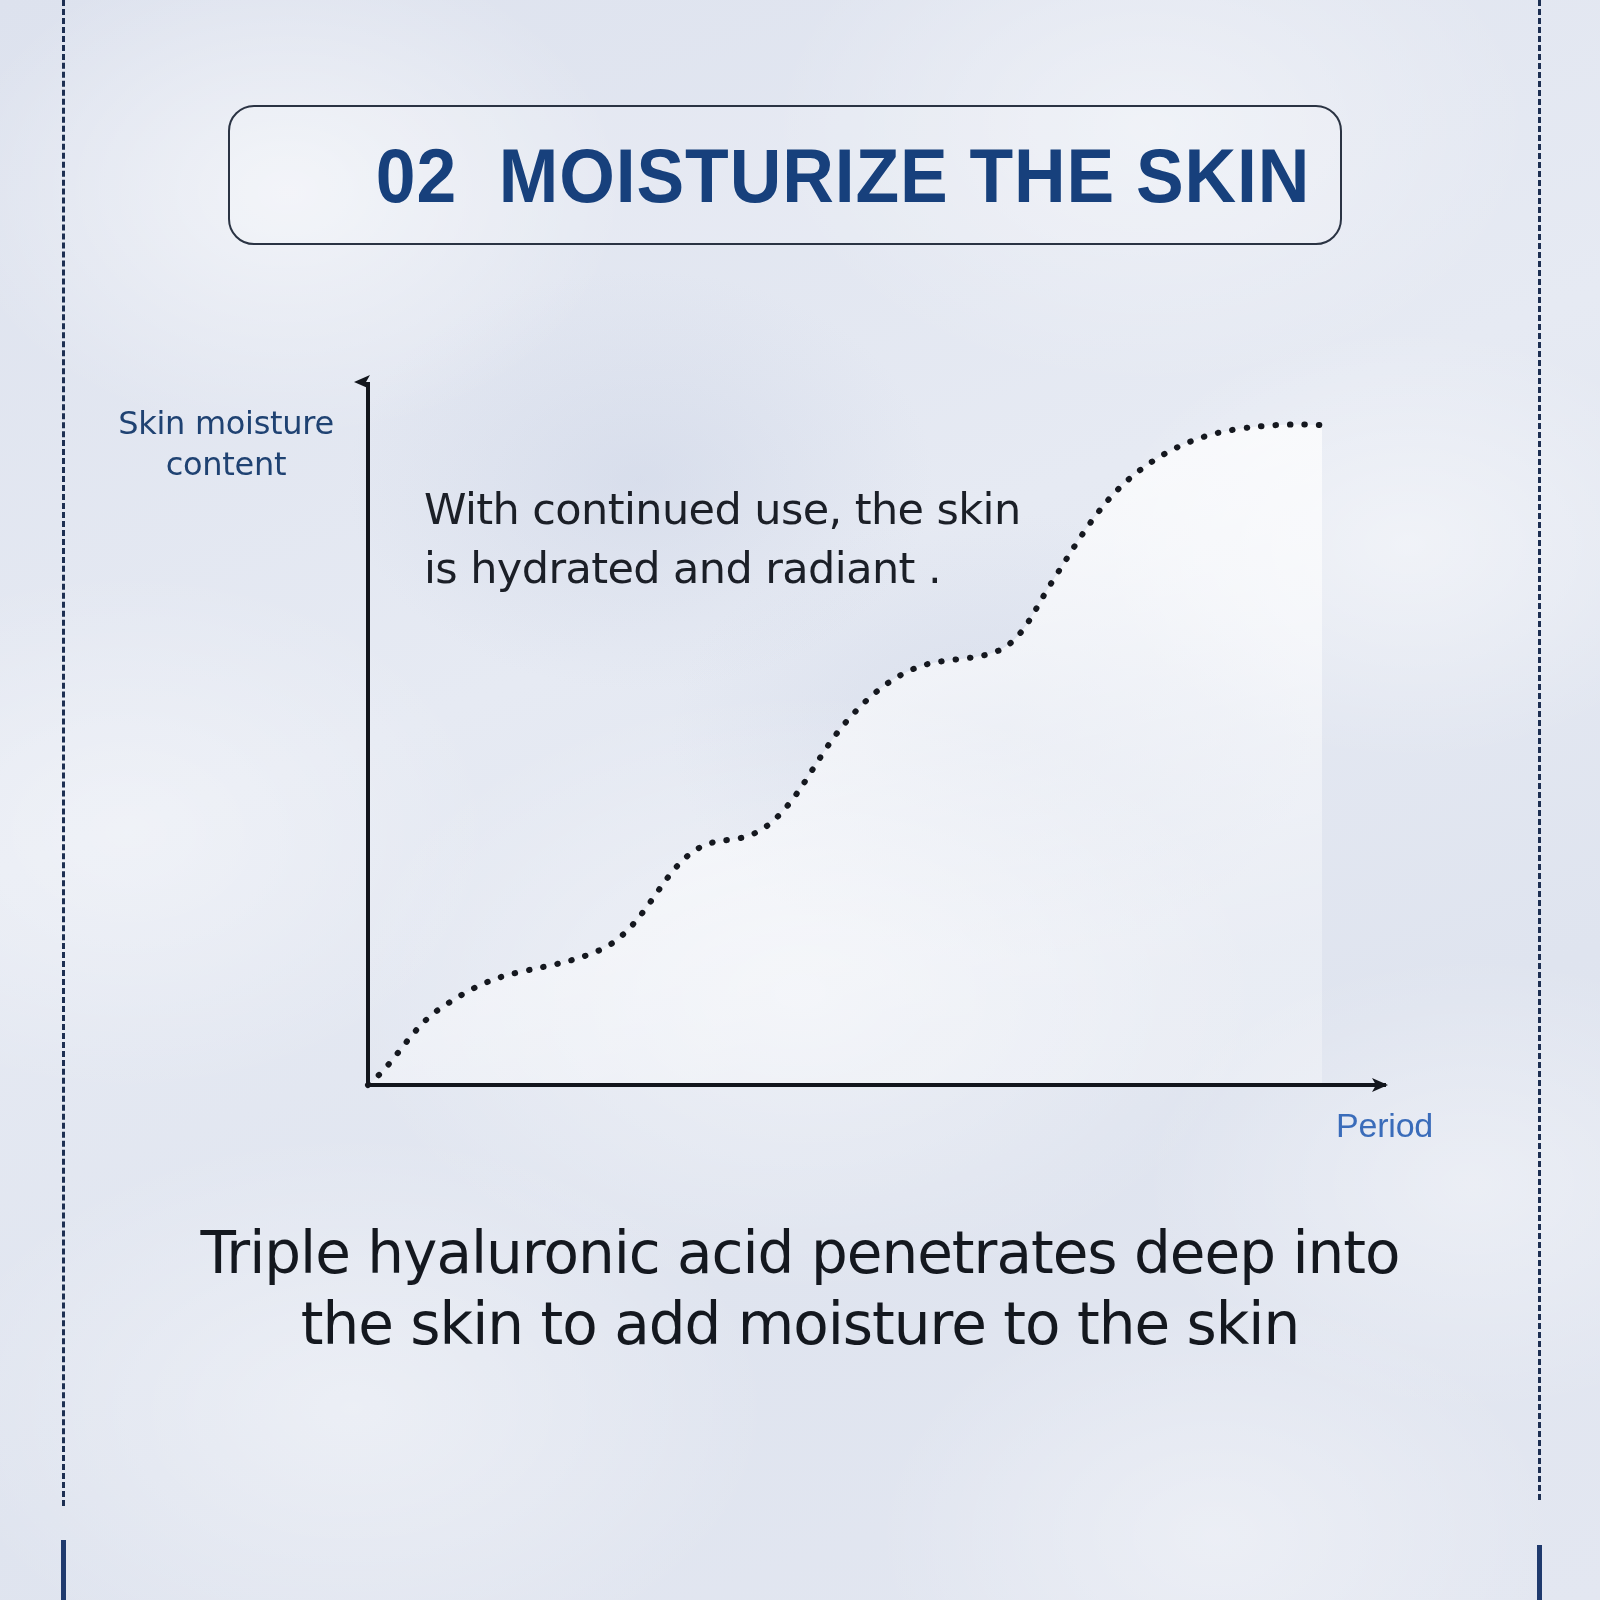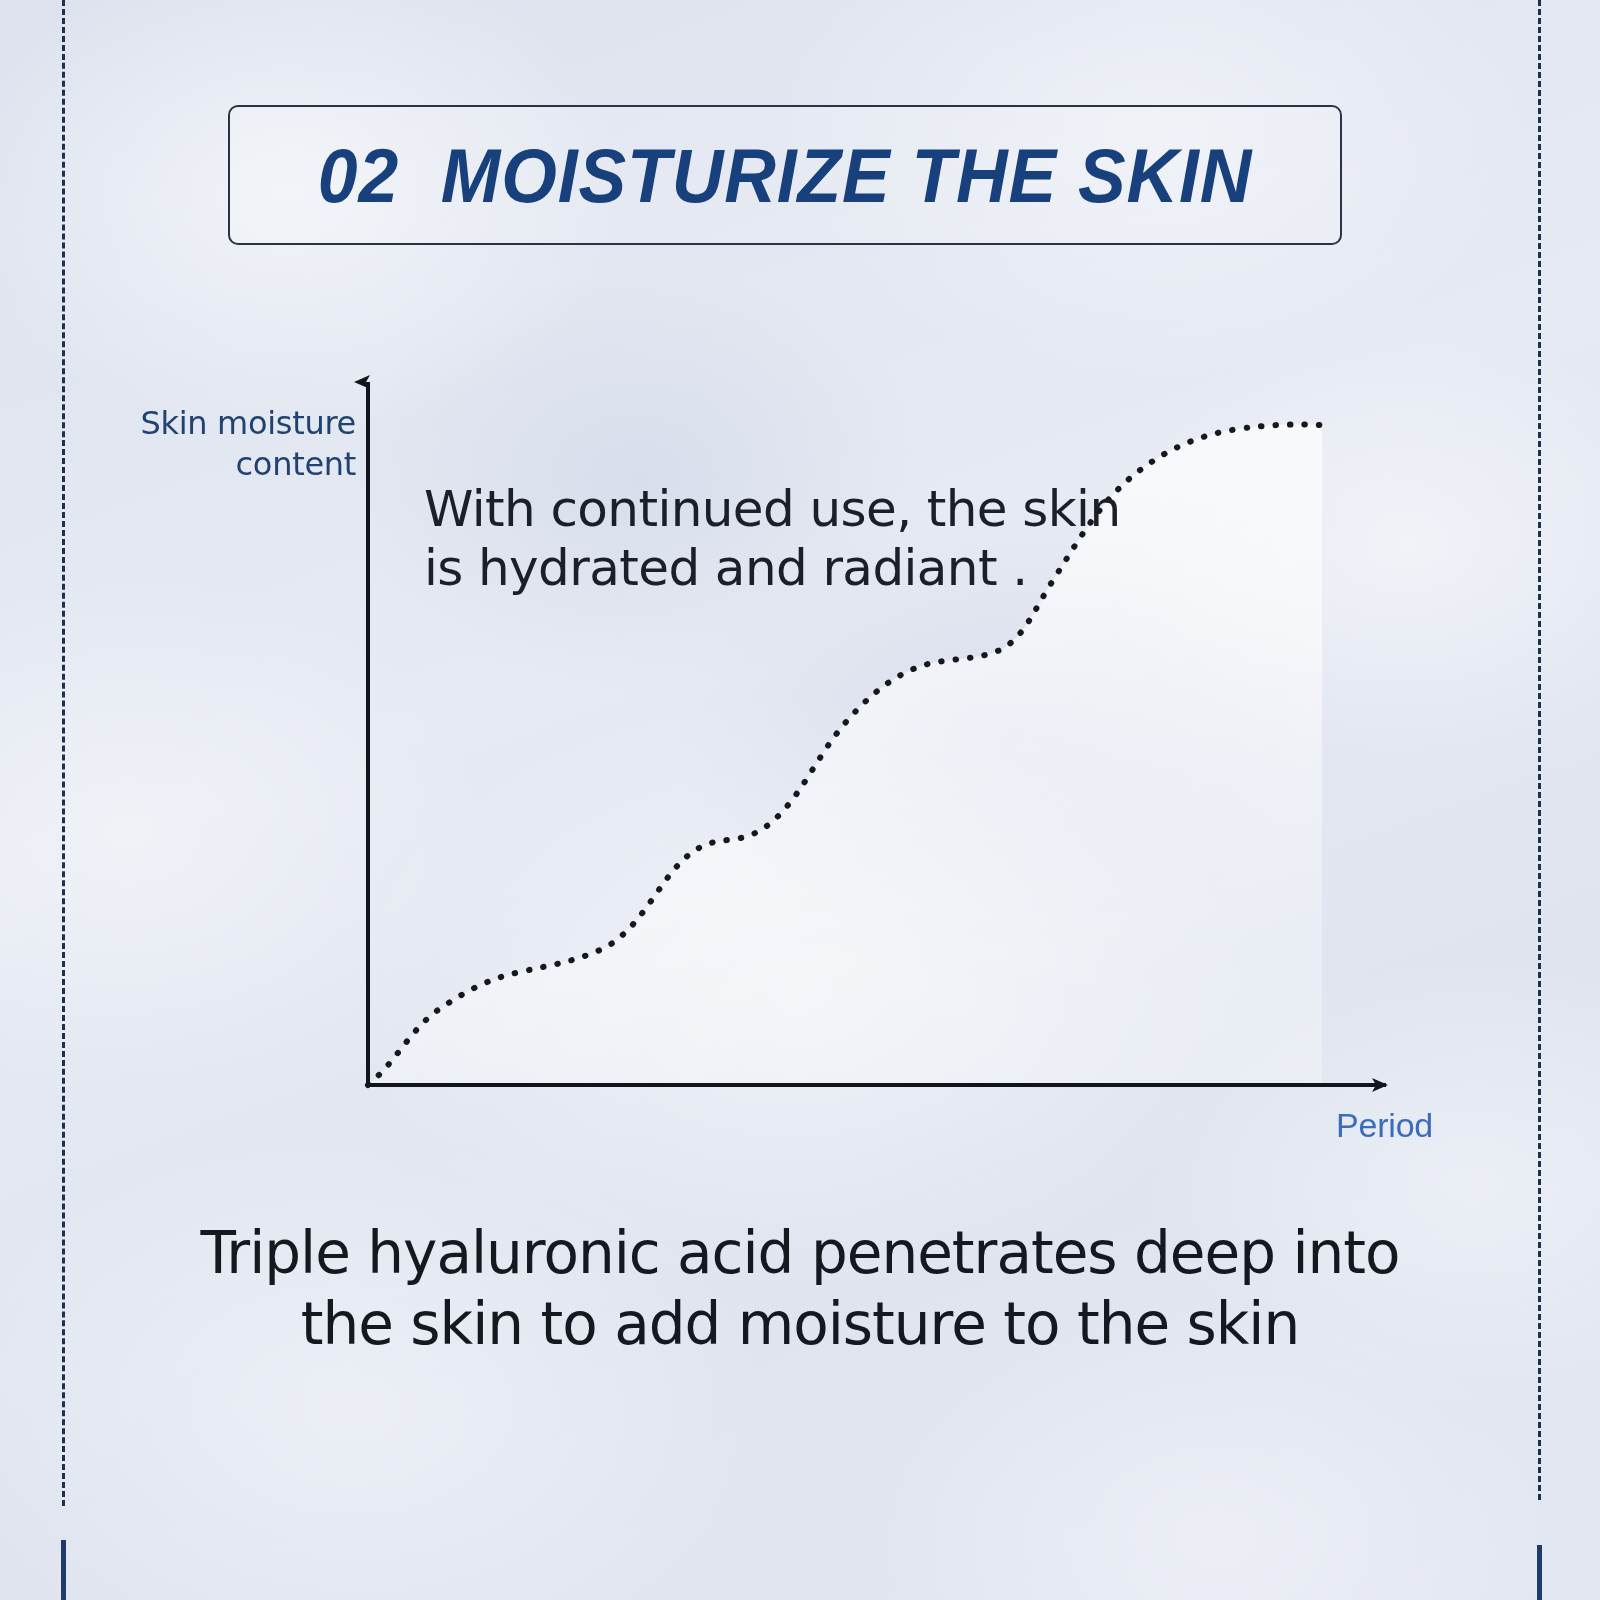--- a/index.html
+++ b/index.html
@@ -46,26 +46,25 @@
   .frame-solid.right { left: 1537px; top: 1545px; height: 55px; }
 
   
   .title-box {
     position: absolute;
     left: 228px;
     top: 105px;
     width: 1110px;
     height: 136px;
     border: 2px solid #2a3343;
-    border-radius: 10px;
+    border-radius: 26px;
     display: flex;
     align-items: center;
-    justify-content: center;
+    justify-content: flex-end;
     background: rgba(255,255,255,0.14);
-    font-style: italic;
   }
   .title-text {
     font-family: "Liberation Sans Narrow", "Liberation Sans", sans-serif;
     font-size: 76px;
     font-weight: bold;
     color: #17407c;
     letter-spacing: 1px;
     white-space: pre;
     transform: scaleX(0.94);
   }
@@ -84,21 +83,21 @@
   
   .lbl {
     position: absolute;
     white-space: pre-line;
   }
 
   .y-axis-label {
     left: 96px;
     top: 403px;
     width: 260px;
-    text-align: right;
+    text-align: center;
     font-size: 32px;
     line-height: 41px;
     color: #1f4272;
     font-family: "DejaVu Sans", sans-serif;
     letter-spacing: -0.3px;
   }
 
   .start-label {
     left: 120px;
     top: 1036px;
@@ -117,21 +116,21 @@
     font-size: 34px;
     color: #3a6cba;
     font-family: Liberation Sans, sans-serif;
     letter-spacing: -0.2px;
   }
 
   .callout {
     left: 424px;
     top: 480px;
     width: 700px;
-    font-size: 50px;
+    font-size: 43px;
     line-height: 59px;
     color: #1b1f27;
     font-family: "DejaVu Sans", sans-serif;
     letter-spacing: -0.6px;
   }
 
   .caption {
     left: 180px;
     top: 1218px;
     width: 1240px;

